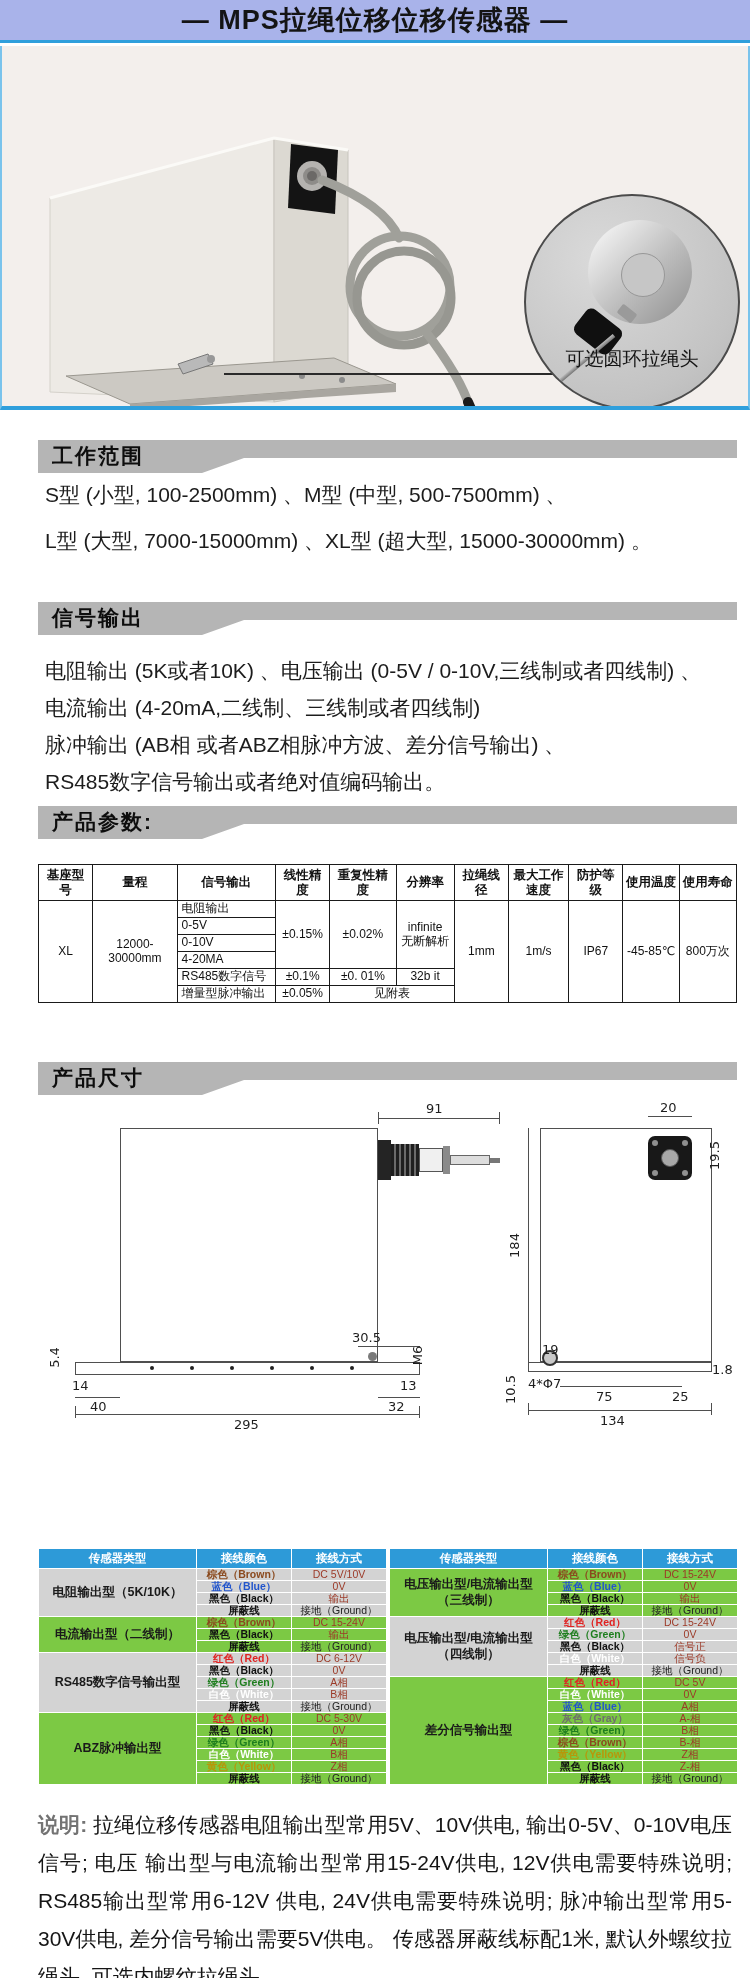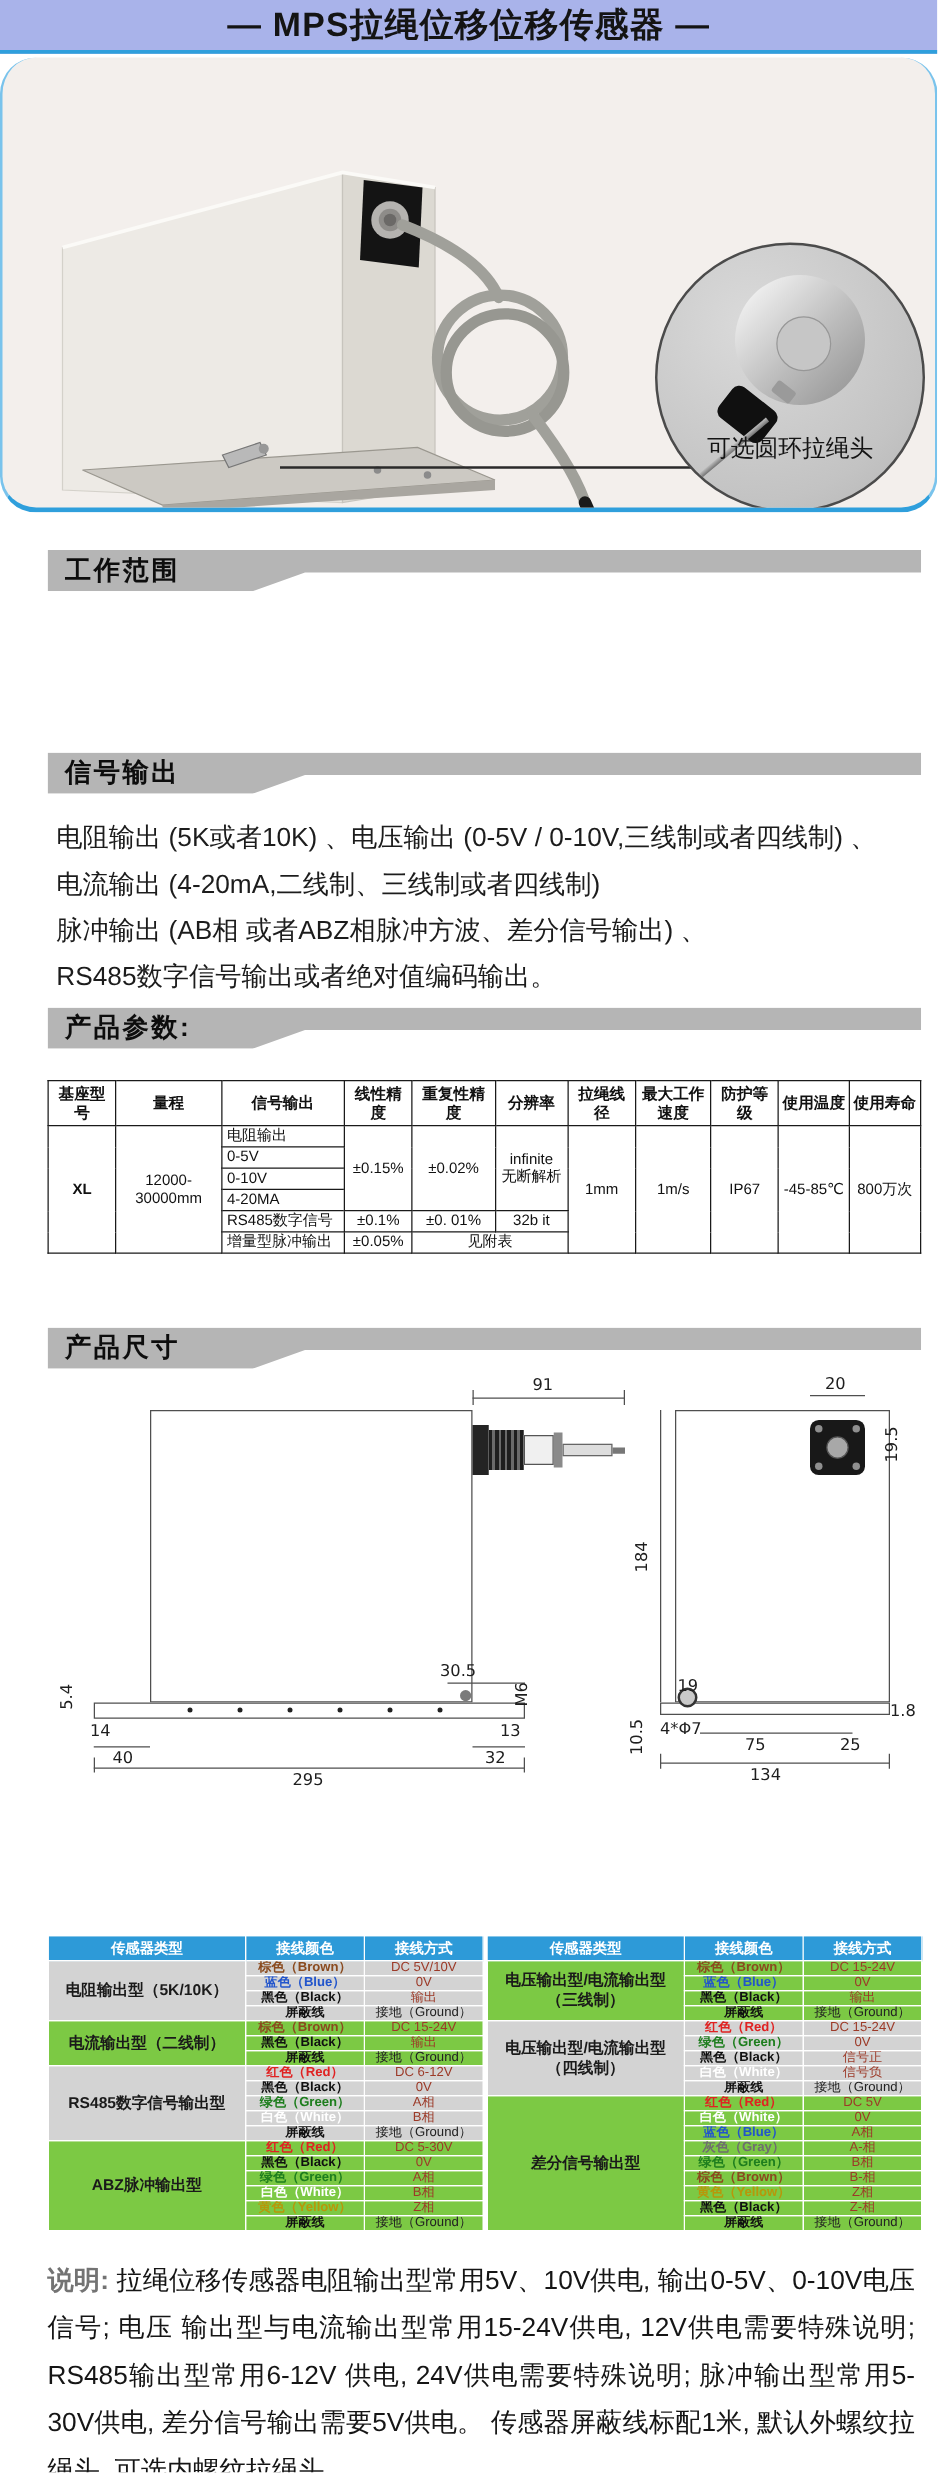--- a/index.html
+++ b/index.html
@@ -6,21 +6,21 @@
   body{font-family:"Liberation Sans","DejaVu Sans",sans-serif;}
   .page{position:relative;width:750px;height:1978px;margin:0 auto;background:#fff;overflow:hidden;}
 
   
   .hdr{position:absolute;top:0;left:0;width:750px;height:43px;background:#a9b3ea;
        border-bottom:3px solid #2f9fdc;display:flex;align-items:center;justify-content:center;
        font-size:27px;font-weight:700;color:#141414;letter-spacing:1px;box-sizing:border-box;}
 
   
   .photo{position:absolute;top:46px;left:0;width:750px;height:364px;background:#f3efec;overflow:hidden;
-         border-left:2px solid #79c3ec;border-right:2px solid #79c3ec;border-bottom:4px solid #2f9fdc;box-sizing:border-box;border-radius:29px;}
+         border-left:2px solid #79c3ec;border-right:2px solid #79c3ec;border-bottom:4px solid #2f9fdc;box-sizing:border-box;}
   .photo svg{position:absolute;left:0;top:0;}
   .inset{position:absolute;left:522px;top:148px;width:212px;height:212px;border-radius:50%;
          border:2px solid #4b4b4b;background:radial-gradient(circle at 35% 30%,#dadada,#c3c3c3 70%,#b4b4b4);overflow:hidden;}
   .donut{position:absolute;left:62px;top:24px;width:104px;height:104px;border-radius:50%;
          background:linear-gradient(135deg,#f2f2f2 10%,#bdbdbd 55%,#8f8f8f);}
   .donut-hole{position:absolute;left:95px;top:57px;width:42px;height:42px;border-radius:50%;
          background:#c6c6c6;border:1px solid #979797;}
   .nub{position:absolute;left:92px;top:112px;width:18px;height:11px;background:#9a9a9a;transform:rotate(38deg);border-radius:2px;}
   .weight{position:absolute;left:50px;top:120px;width:44px;height:31px;background:#101010;border-radius:7px;transform:rotate(38deg);}
   .rod{position:absolute;left:16px;top:198px;width:94px;height:4px;background:linear-gradient(#bdbdbd,#737373);
@@ -40,21 +40,21 @@
   .tblock p{margin:0;white-space:nowrap;}
   #work-lines p{height:46px;line-height:46px;}
   #signal-lines p{height:37px;line-height:37px;}
 
   
   .ptable{position:absolute;left:38px;top:864px;width:699px;border-collapse:collapse;table-layout:fixed;background:#fff;}
   .ptable th,.ptable td{border:1px solid #1a1a1a;color:#111;text-align:center;padding:0 2px;overflow:hidden;box-sizing:border-box;}
   .ptable th{font-size:12.5px;font-weight:700;height:36px;line-height:1.15;}
   .ptable td{font-size:12px;height:17px;line-height:1.1;}
   .ptable td.sig{text-align:left;padding-left:4px;}
-  .ptable td.bold{font-weight:700;margin-left:24px;}
+  .ptable td.bold{font-weight:400;margin-left:24px;}
 
   
   .draw{position:absolute;left:0;top:1100px;width:750px;height:360px;}
   .rect{position:absolute;border:1.5px solid #4f4f4f;background:#fff;box-sizing:border-box;}
   .hline{position:absolute;height:1px;background:#4f4f4f;}
   .vline{position:absolute;width:1px;background:#4f4f4f;}
   .dim{position:absolute;font-size:13px;color:#1e1e1e;font-family:"DejaVu Sans",sans-serif;white-space:nowrap;}
   .vdim{transform:rotate(-90deg);transform-origin:center;}
   .dot{position:absolute;width:4px;height:4px;border-radius:50%;background:#222;}
   .flange2{position:absolute;left:648px;top:36px;width:44px;height:44px;background:#181818;border-radius:7px;}
@@ -130,20 +130,24 @@
       <div class="weight"></div>
       <div class="rod"></div>
       <div class="inset-label">可选圆环拉绳头</div>
     </div>
   </div>
 
   <div class="sec" style="top:440px">
     <div class="sec-shape"></div>
     <span class="sec-text">工作范围</span>
   </div>
+  <div class="tblock" id="work-lines" style="top:472px">
+      <p>S型 (小型, 100-2500mm) 、M型 (中型, 500-7500mm) 、</p>
+      <p>L型 (大型, 7000-15000mm) 、XL型 (超大型, 15000-30000mm) 。</p>
+    </div>
 
   <div class="sec" style="top:602px">
     <div class="sec-shape"></div>
     <span class="sec-text">信号输出</span>
   </div>
   <div class="tblock" id="signal-lines" style="top:652px">
       <p>电阻输出 (5K或者10K) 、电压输出 (0-5V / 0-10V,三线制或者四线制) 、</p>
       <p>电流输出 (4-20mA,二线制、三线制或者四线制)</p>
       <p>脉冲输出 (AB相 或者ABZ相脉冲方波、差分信号输出) 、</p>
       <p>RS485数字信号输出或者绝对值编码输出。</p>

